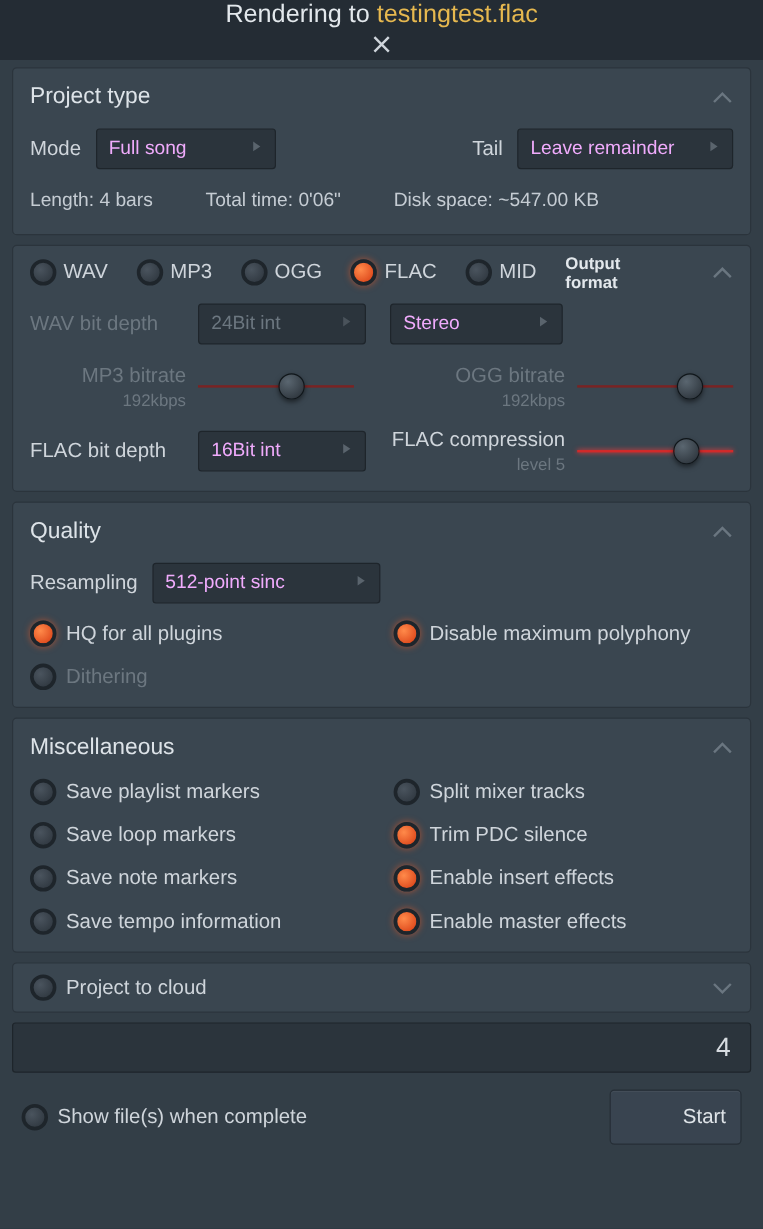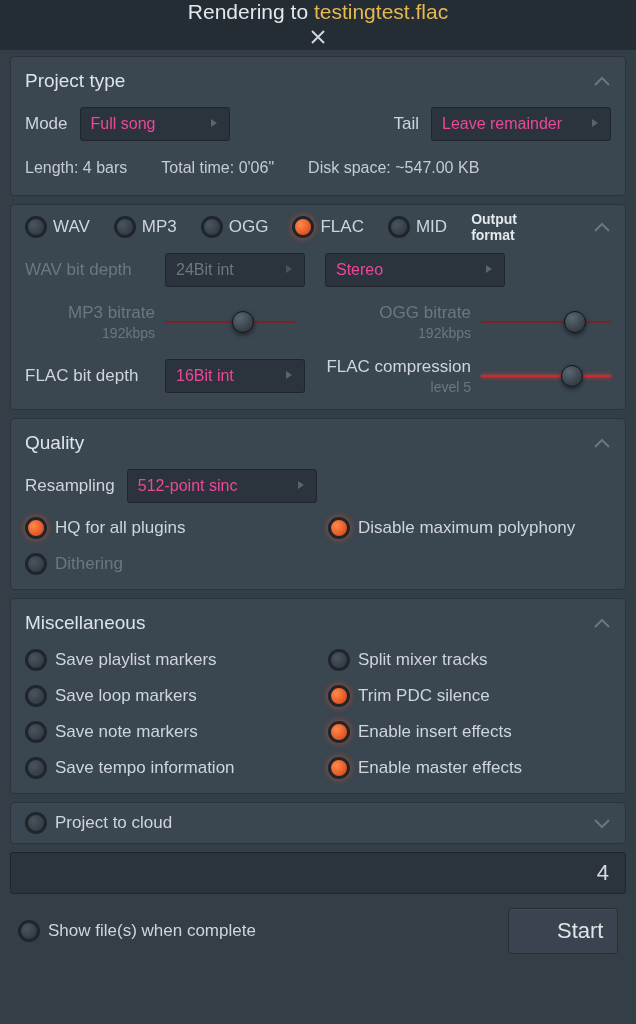--- a/index.html
+++ b/index.html
@@ -82,33 +82,33 @@
   .label.dim { color: #6c7780; }
   .dropdown {
     background: #2b343c;
     border: 1px solid #1e252b;
     border-radius: 3px;
     height: 34px;
     display: flex;
     align-items: center;
     justify-content: space-between;
     padding: 0 10px;
-    color: #ec4899;
+    color: #f0abfc;
     font-size: 16px;
     min-width: 140px;
     cursor: pointer;
   }
   .dropdown.dim { color: #6c7780; }
   .dropdown .tri {
     color: #5a646d;
     margin-left: 10px;
   }
   .stats {
     display: flex;
-    gap: 34px;
+    gap: 44px;
     margin-top: 18px;
     margin-bottom: 4px;
     color: #c5ccd3;
     font-size: 16px;
   }
   
   .radio {
     width: 22px; height: 22px;
     border-radius: 50%;
     border: 3px solid #1e252b;
@@ -207,22 +207,22 @@
     align-items: center;
     justify-content: space-between;
     padding: 6px 8px 2px 8px;
   }
   .start-btn {
     background: #394450;
     border: 1px solid #262e36;
     border-radius: 4px;
     width: 110px; height: 46px;
     color: #dfe4e8;
-    font-size: 22px;
-    display: flex; align-items: center; 
+    font-size: 17px;
+    display: flex; align-items: center; justify-content: center;
     cursor: pointer;
     box-shadow: inset 0 1px 0 rgba(255,255,255,.05);
     padding-left: 48px;
   }
   .sec-output {
     padding-top: 6px;
   }
   .sec-output .content {
      margin-top: 10px;
      display:flex; flex-direction:column; gap:16px;
@@ -326,21 +326,21 @@
           <div class="leftpair">
             <span class="label dim" style="width:130px">WAV bit depth</span>
             <div class="dropdown dim" style="width:130px">
               <span>24Bit int</span>
               <span class="tri"><svg class="tri-svg" viewBox="0 0 10 12">
                     <path d="M2 2 L8 6 L2 10 Z" fill="#4a535b"></path>
                   </svg></span>
             </div>
           </div>
           <div class="rightpair" style="margin-right:auto; margin-left:4px;">
-            <div class="dropdown" style="width:180px">
+            <div class="dropdown" style="width:144px">
               <span>Stereo</span>
               <span class="tri"><svg class="tri-svg" viewBox="0 0 10 12">
                     <path d="M2 2 L8 6 L2 10 Z" fill="#5a646d"></path>
                   </svg></span>
             </div>
           </div>
         </div>
 
         <div class="mp3row">
           <div class="leftpair">

